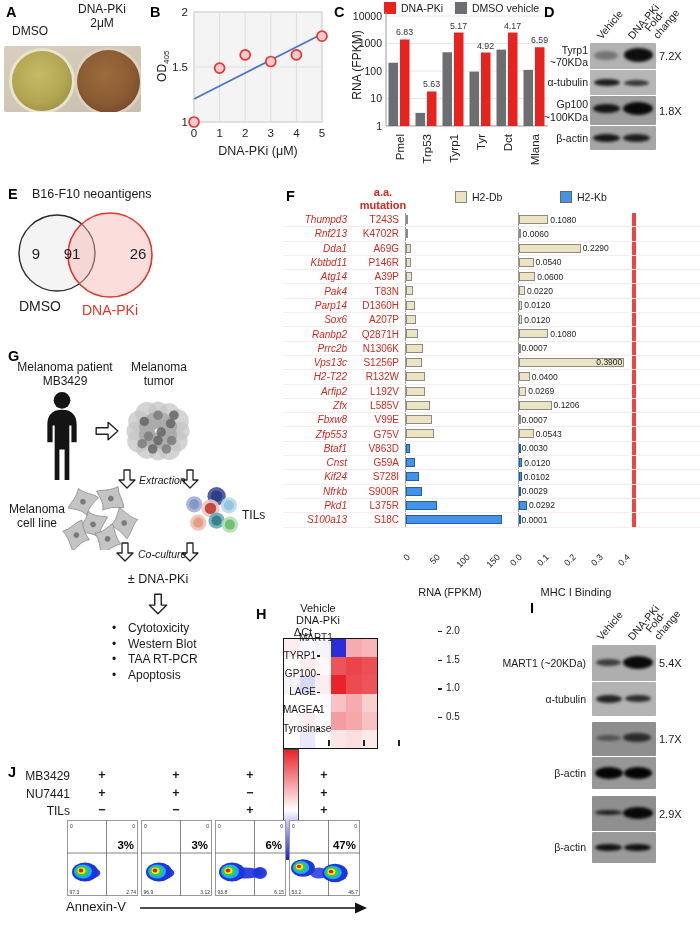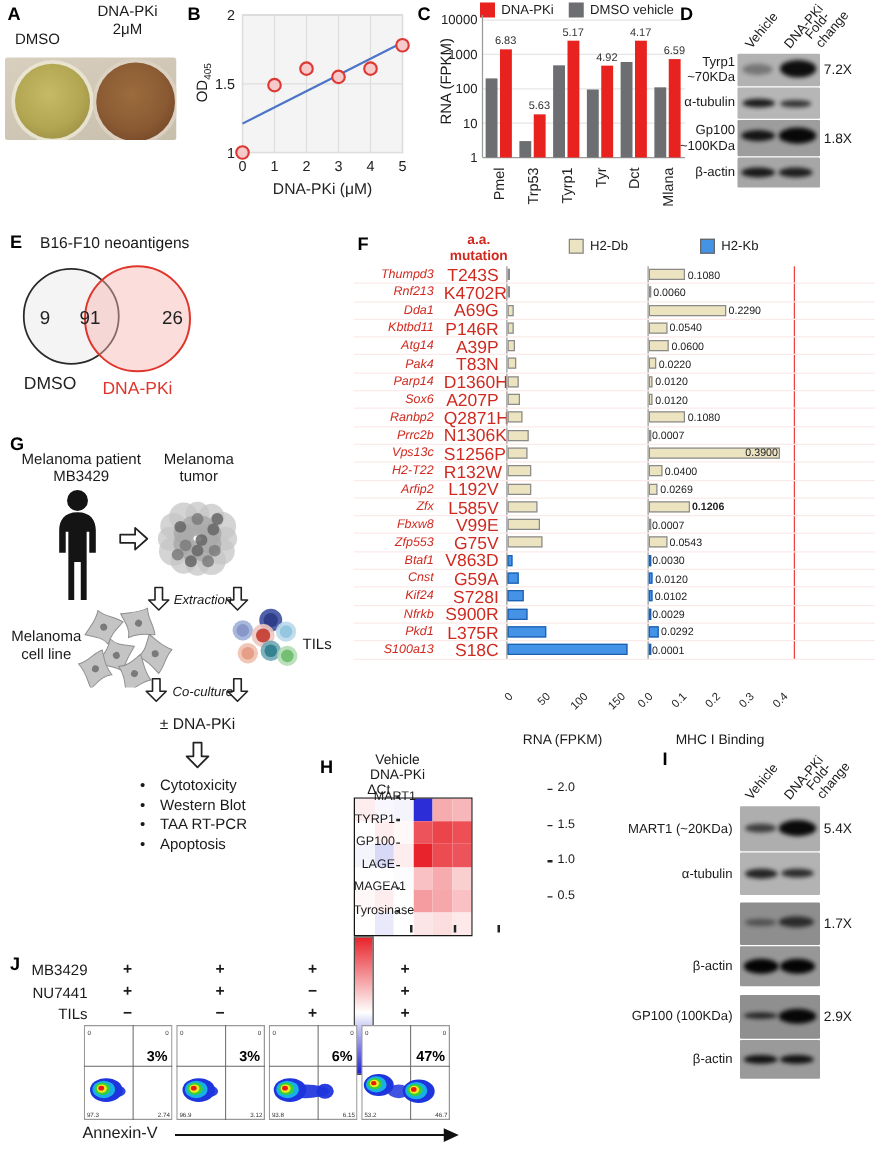--- a/index.html
+++ b/index.html
@@ -18,24 +18,24 @@
   .band{position:absolute;border-radius:50%;filter:blur(1.6px);}
   .blot-label{position:absolute;display:flex;flex-direction:column;justify-content:center;
     align-items:flex-end;font-size:10.5px;line-height:1.18;text-align:right;}
   .fold{position:absolute;font-size:11px;display:flex;align-items:center;}
   .lanehdr{position:absolute;height:13px;font-size:10.5px;white-space:nowrap;
     transform:rotate(-50deg);transform-origin:0 100%;}
   .lanehdr.wrap{white-space:normal;width:42px;height:24px;line-height:1.05;}
   
   .f-row{display:flex;align-items:center;height:13.3px;border-bottom:1px solid #fbeaea;}
   .f-gene{width:72px;text-align:right;font-style:italic;color:#d02a20;font-size:10px;padding-right:8px;box-sizing:border-box;white-space:nowrap;}
-  .f-mut{width:50px;text-align:right;color:#d02a20;font-size:14px;padding-right:6px;box-sizing:border-box;}
+  .f-mut{width:50px;text-align:right;color:#d02a20;font-size:10px;padding-right:6px;box-sizing:border-box;}
   .f-rna{width:100px;height:100%;border-left:1px solid #9a9a9a;position:relative;}
   .f-gap{width:12px;}
-  .f-mhc{width:118px;height:100%;border-left:1px solid #9a9a9a;border-right:1px solid #ef4444;position:relative;box-sizing:border-box;}
+  .f-mhc{width:118px;height:100%;border-left:1px solid #9a9a9a;border-right:4px solid #ef4444;position:relative;box-sizing:border-box;}
   .f-bar{position:absolute;top:2px;height:9px;box-sizing:border-box;}
   .tan{background:#ece3c1;border:1px solid #8b8b8b;}
   .blu{background:#4493e6;border:1px solid #1f5fb0;}
   .f-val{position:absolute;top:1.5px;font-size:8.5px;color:#222;white-space:nowrap;}
   .f-tick{position:absolute;font-size:9px;color:#222;transform:rotate(-45deg);transform-origin:100% 0;width:34px;text-align:right;top:6px;}
   .legend-item{display:flex;align-items:center;gap:5px;font-size:10.5px;}
   .legend-sq{width:12px;height:12px;box-sizing:border-box;}
   
   .hm-rowlabel{position:absolute;width:33px;text-align:right;font-size:10px;}
   .hm-tick{position:absolute;background:#222;}
@@ -377,21 +377,21 @@
       </div>
       <div style="" class="f-row">
         <div style="" class="f-gene">Zfx</div>
         <div style="" class="f-mut">L585V</div>
         <div style="" class="f-rna">
           <div style="left:0;width:24px;" class="f-bar tan"></div>
         </div>
         <div style="" class="f-gap"></div>
         <div style="" class="f-mhc">
           <div style="left:0;width:32.562px;" class="f-bar tan"></div>
-          <div style="left: 34.562px; font-weight: bold;" class="f-val">0.1206</div>
+          <div style="left: 34.562px;" class="f-val">0.1206</div>
         </div>
       </div>
       <div style="" class="f-row">
         <div style="" class="f-gene">Fbxw8</div>
         <div style="" class="f-mut">V99E</div>
         <div style="" class="f-rna">
           <div style="left:0;width:26.4px;" class="f-bar tan"></div>
         </div>
         <div style="" class="f-gap"></div>
         <div style="" class="f-mhc">
@@ -724,23 +724,20 @@
         <div style="left:4px;top:13px;width:25px;height:6px;background:#333;opacity:0.65;" class="band"></div>
         <div style="left:31px;top:11px;width:28px;height:9px;background:#1a1a1a;opacity:0.85;" class="band"></div>
       </div>
       <div style="left:159px;top:127px;height:34px;" class="fold">1.7X</div>
       <div style="left:0;top:162px;width:86px;height:32px;" class="blot-label">
         <span>β-actin</span>
       </div>
       <div style="left:92px;top:162px;width:64px;height:32px;background:#979797;" class="blot">
         <div style="left:3px;top:10px;width:28px;height:12px;background:#000;opacity:0.97;" class="band"></div>
         <div style="left:32px;top:10px;width:28px;height:12px;background:#000;opacity:0.97;" class="band"></div>
-      </div>
-      <div style="left:0;top:201px;width:86px;height:35px;" class="blot-label">
-        <span>GP100 (100KDa)</span>
       </div>
       <div style="left:92px;top:201px;width:64px;height:35px;background:#8f8f8f;" class="blot">
         <div style="left:3px;top:14px;width:27px;height:5px;background:#151515;opacity:0.9;" class="band"></div>
         <div style="left:31px;top:11px;width:30px;height:12px;background:#030303;opacity:0.97;" class="band"></div>
       </div>
       <div style="left:159px;top:201px;height:35px;" class="fold">2.9X</div>
       <div style="left:0;top:237px;width:86px;height:31px;" class="blot-label">
         <span>β-actin</span>
       </div>
       <div style="left:92px;top:237px;width:64px;height:31px;background:#9a9a9a;" class="blot">

